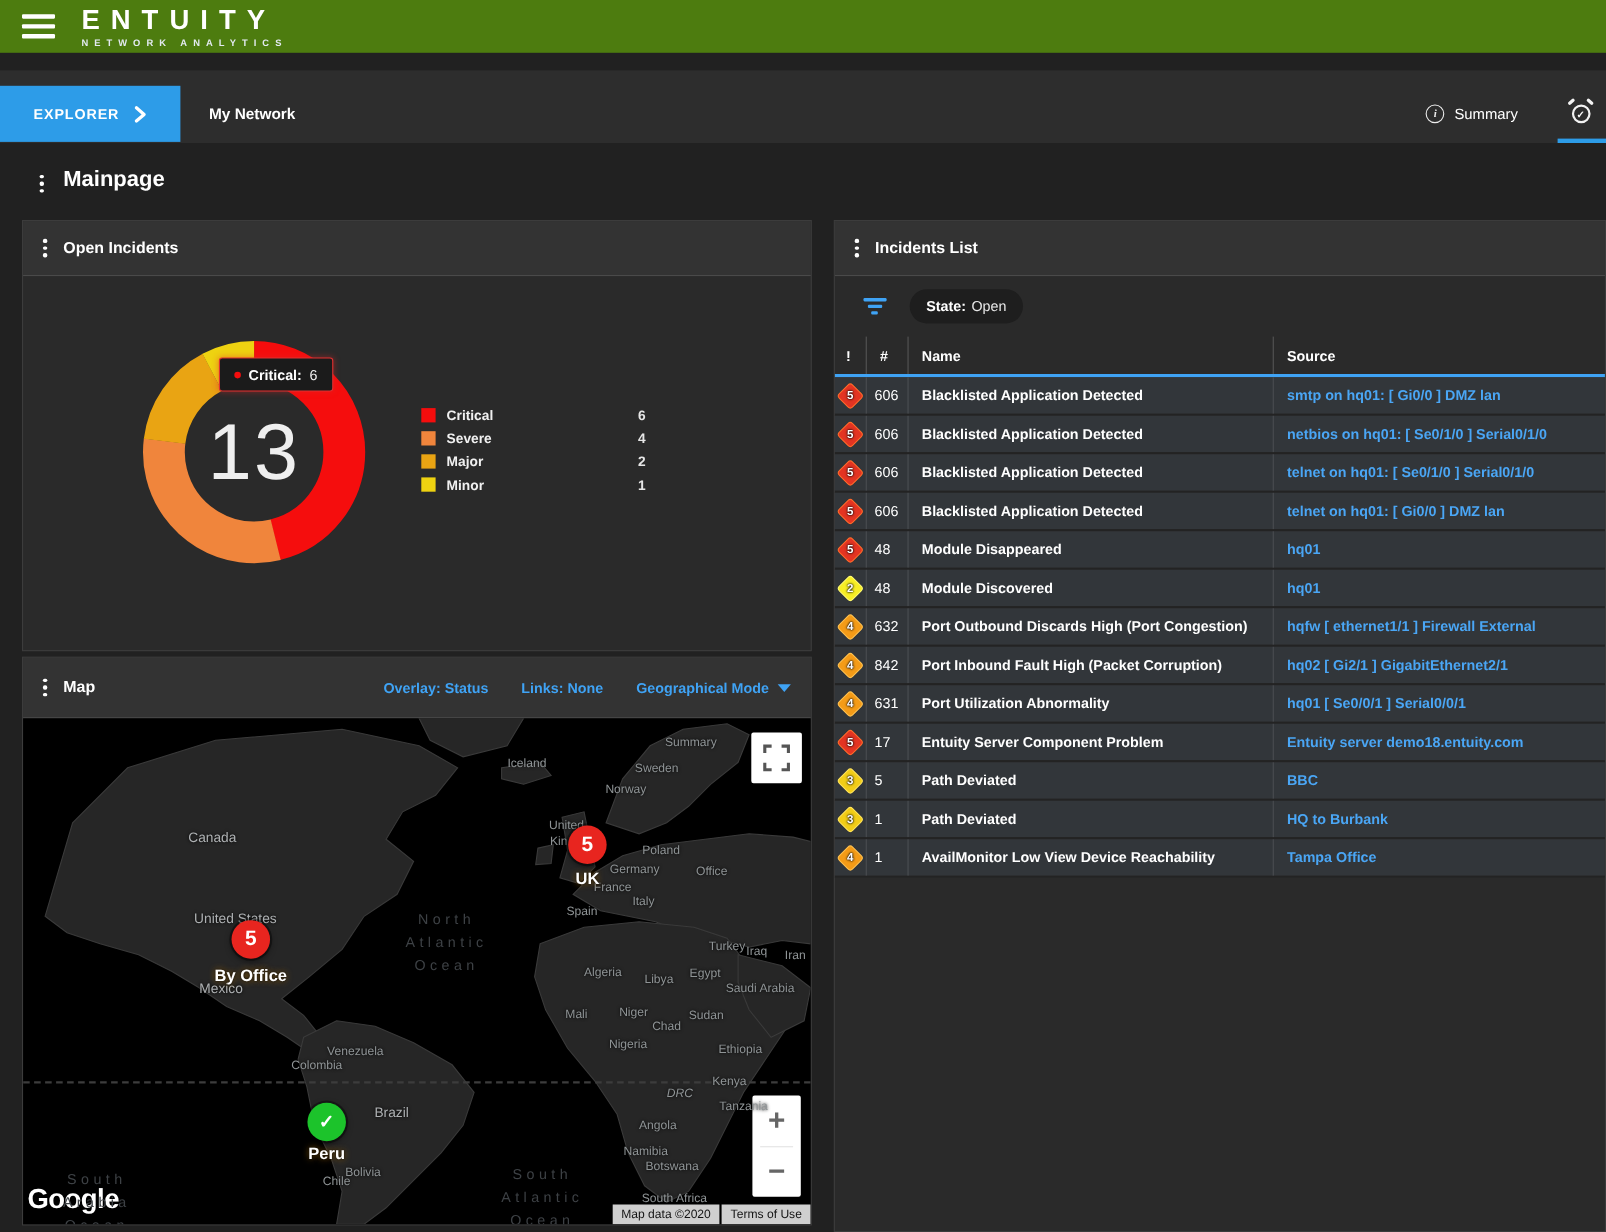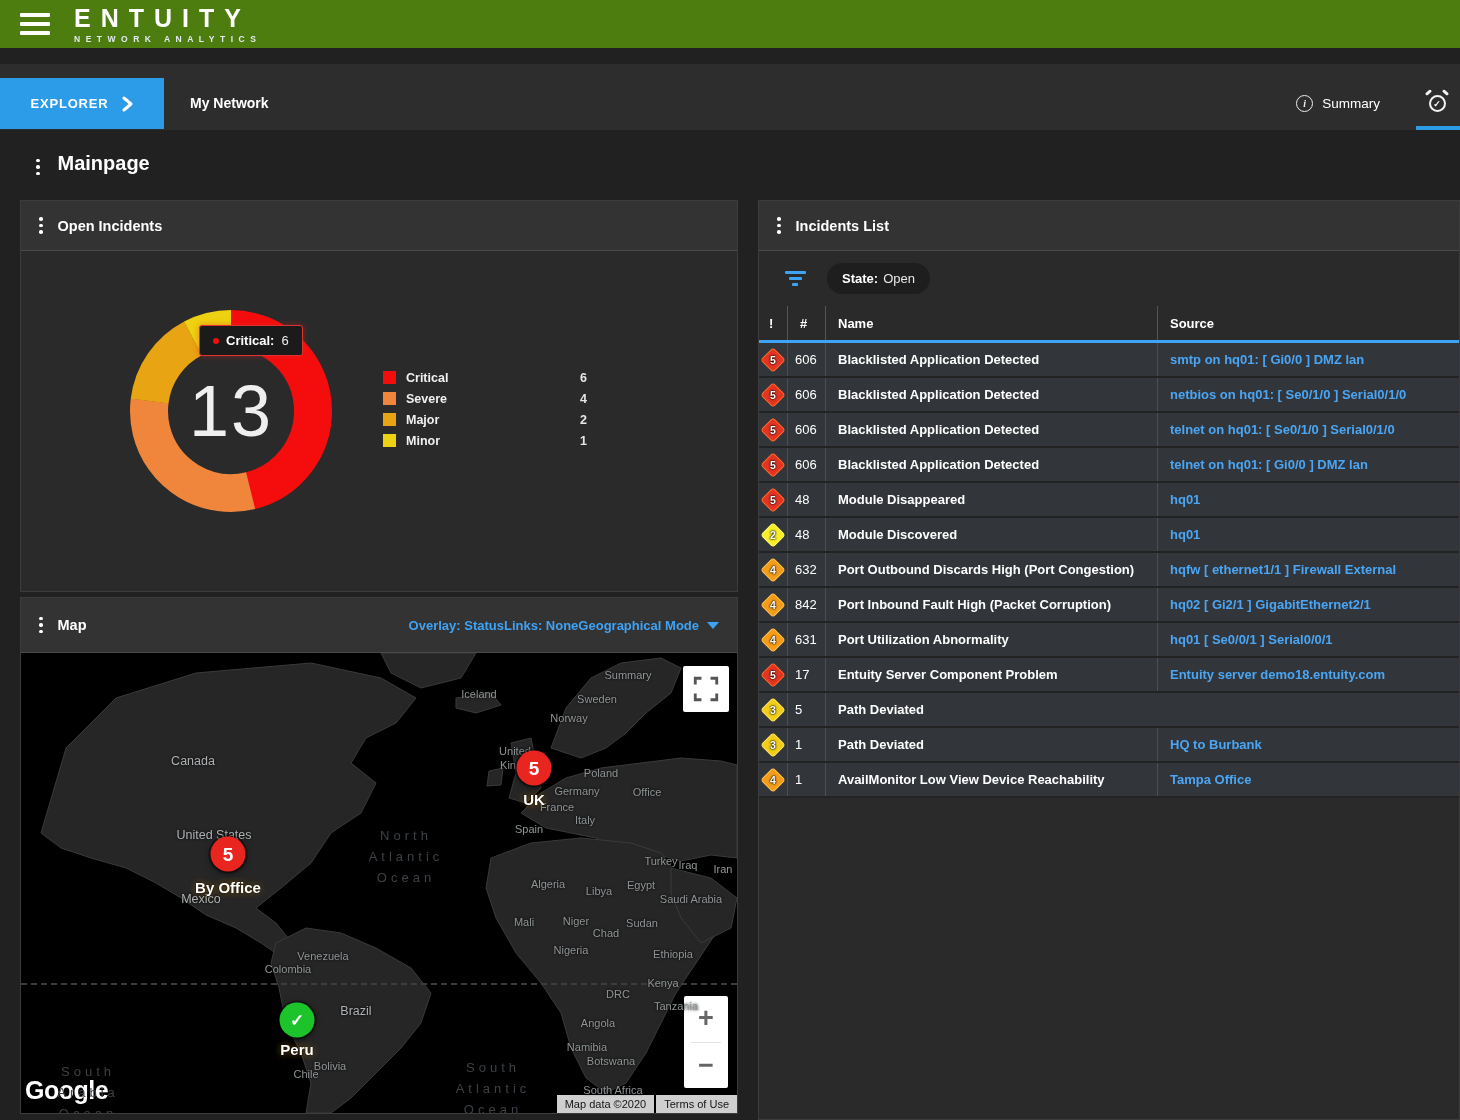--- a/index.html
+++ b/index.html
@@ -54,21 +54,21 @@
   .donut-tooltip .t-label { color:#fff; font-size:13px; font-weight:bold; }
   .donut-tooltip .t-value { color:#eee; font-size:13px; }
   .legend { position:absolute; left:362px; top:116px; width:204px; }
   .legend-item { position:relative; height:21px; display:flex; align-items:center; gap:10px; }
   .legend-swatch { width:13px; height:13px; flex:0 0 13px; }
   .legend-label { color:#f0f0f0; font-size:12.5px; font-weight:bold; }
   .legend-value { position:absolute; right:0; color:#e6e6e6; font-size:12.5px; font-weight:bold; }
 
   
   .panel-map .panel-header { height:55px; }
-  .map-links { margin-left:auto; display:flex; align-items:center; }
+  .map-links { margin-left:auto; display:flex; align-items:center; gap:30px; }
   .map-link { color:#3fa3f5; font-size:13px; font-weight:bold; cursor:pointer; display:flex; align-items:center; gap:8px; }
   .tri-down { width:0; height:0; border-left:6px solid transparent; border-right:6px solid transparent; border-top:7px solid #3fa3f5; }
   .map-body { position:relative; width:716px; height:460px; background:#000; overflow:hidden; }
   .map-svg { position:absolute; left:0; top:0; }
   .map-label { position:absolute; transform:translate(-50%,-50%); color:#8f9496; font-size:11px; white-space:nowrap; text-shadow:0 0 3px #000; }
   .map-label.lg { font-size:12.5px; color:#aeb1b3; }
   .ocean-label { position:absolute; transform:translate(-50%,0); color:#3d4145; font-size:13px; letter-spacing:4px; text-align:center; line-height:21px; white-space:nowrap; }
   .marker { position:absolute; transform:translate(-50%,-50%); width:35px; height:35px; border-radius:50%; display:flex; align-items:center; justify-content:center;
     color:#fff; font-size:19px; font-weight:bold; cursor:pointer; box-shadow:0 0 0 2px rgba(0,0,0,.35), 0 2px 6px rgba(0,0,0,.6); }
   .marker.alert { background:#e8251f; }
@@ -275,21 +275,21 @@
         <span class="map-label" style="left: 578px; top: 238px;">Libya</span>
         <span class="map-label" style="left: 620px; top: 232px;">Egypt</span>
         <span class="map-label" style="left: 670px; top: 246px;">Saudi Arabia</span>
         <span class="map-label" style="left: 503px; top: 269px;">Mali</span>
         <span class="map-label" style="left: 555px; top: 268px;">Niger</span>
         <span class="map-label" style="left: 621px; top: 270px;">Sudan</span>
         <span class="map-label" style="left: 585px; top: 280px;">Chad</span>
         <span class="map-label" style="left: 550px; top: 297px;">Nigeria</span>
         <span class="map-label" style="left: 652px; top: 301px;">Ethiopia</span>
         <span class="map-label" style="left: 642px; top: 330px;">Kenya</span>
-        <span class="map-label" style="left: 597px; top: 341px;">DRC</span>
+        <span class="map-label" style="left: 597px; top: 341px; font-style: italic;">DRC</span>
         <span class="map-label" style="left: 655px; top: 353px;">Tanzania</span>
         <span class="map-label" style="left: 577px; top: 370px;">Angola</span>
         <span class="map-label" style="left: 566px; top: 394px;">Namibia</span>
         <span class="map-label" style="left: 590px; top: 408px;">Botswana</span>
         <span class="map-label" style="left: 592px; top: 437px;">South Africa</span>
         <span class="map-label" style="left: 302px; top: 303px;">Venezuela</span>
         <span class="map-label" style="left: 267px; top: 316px;">Colombia</span>
         <span class="map-label lg" style="left: 335px; top: 358px;">Brazil</span>
         <span class="map-label" style="left: 309px; top: 413px;">Bolivia</span>
         <span class="map-label" style="left: 285px; top: 421px;">Chile</span>
@@ -434,20 +434,21 @@
             <div class="inc-cell cell-src">Entuity server demo18.entuity.com</div>
           </div>
           <div class="inc-row">
             <div class="inc-cell cell-sev">
               <span class="sev-diamond" style="background: rgb(242, 205, 23); border: 1px solid rgb(255, 227, 92);">
                 <span>3</span>
               </span>
             </div>
             <div class="inc-cell cell-id">5</div>
             <div class="inc-cell cell-name">Path Deviated</div>
+            <div class="inc-cell cell-src">BBC</div>
           </div>
           <div class="inc-row">
             <div class="inc-cell cell-sev">
               <span class="sev-diamond" style="background: rgb(242, 205, 23); border: 1px solid rgb(255, 227, 92);">
                 <span>3</span>
               </span>
             </div>
             <div class="inc-cell cell-id">1</div>
             <div class="inc-cell cell-name">Path Deviated</div>
             <div class="inc-cell cell-src">HQ to Burbank</div>

